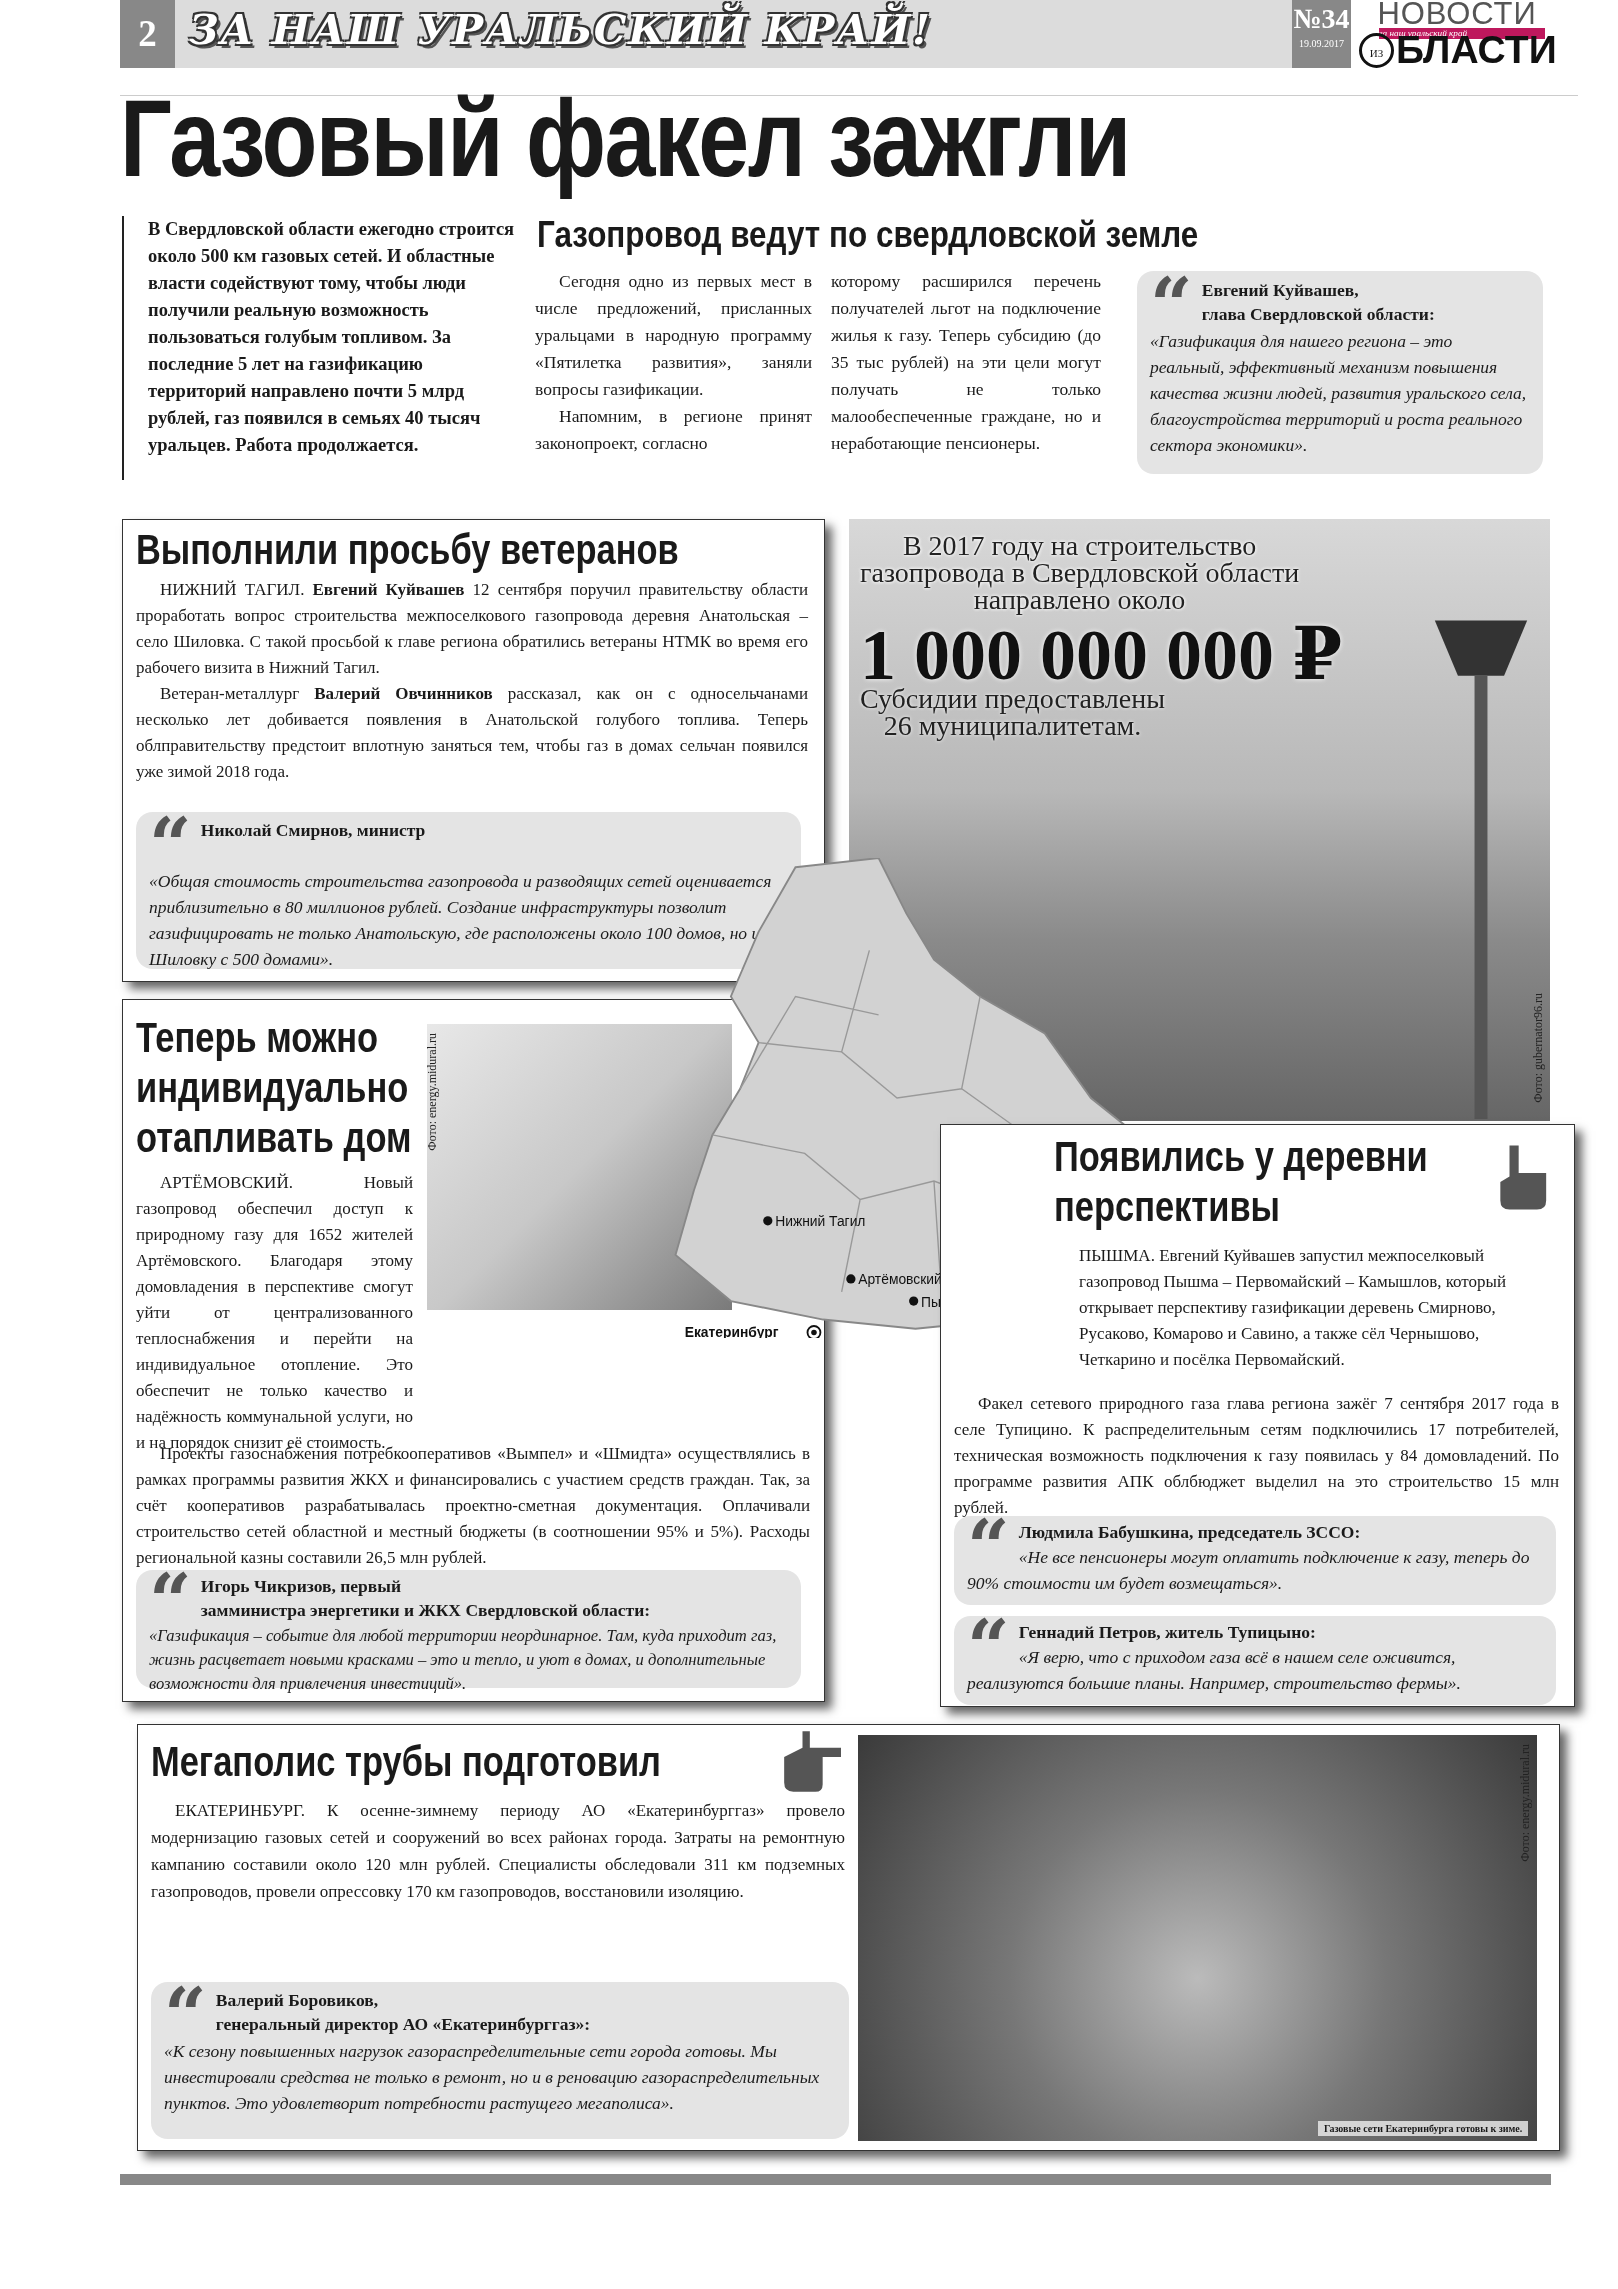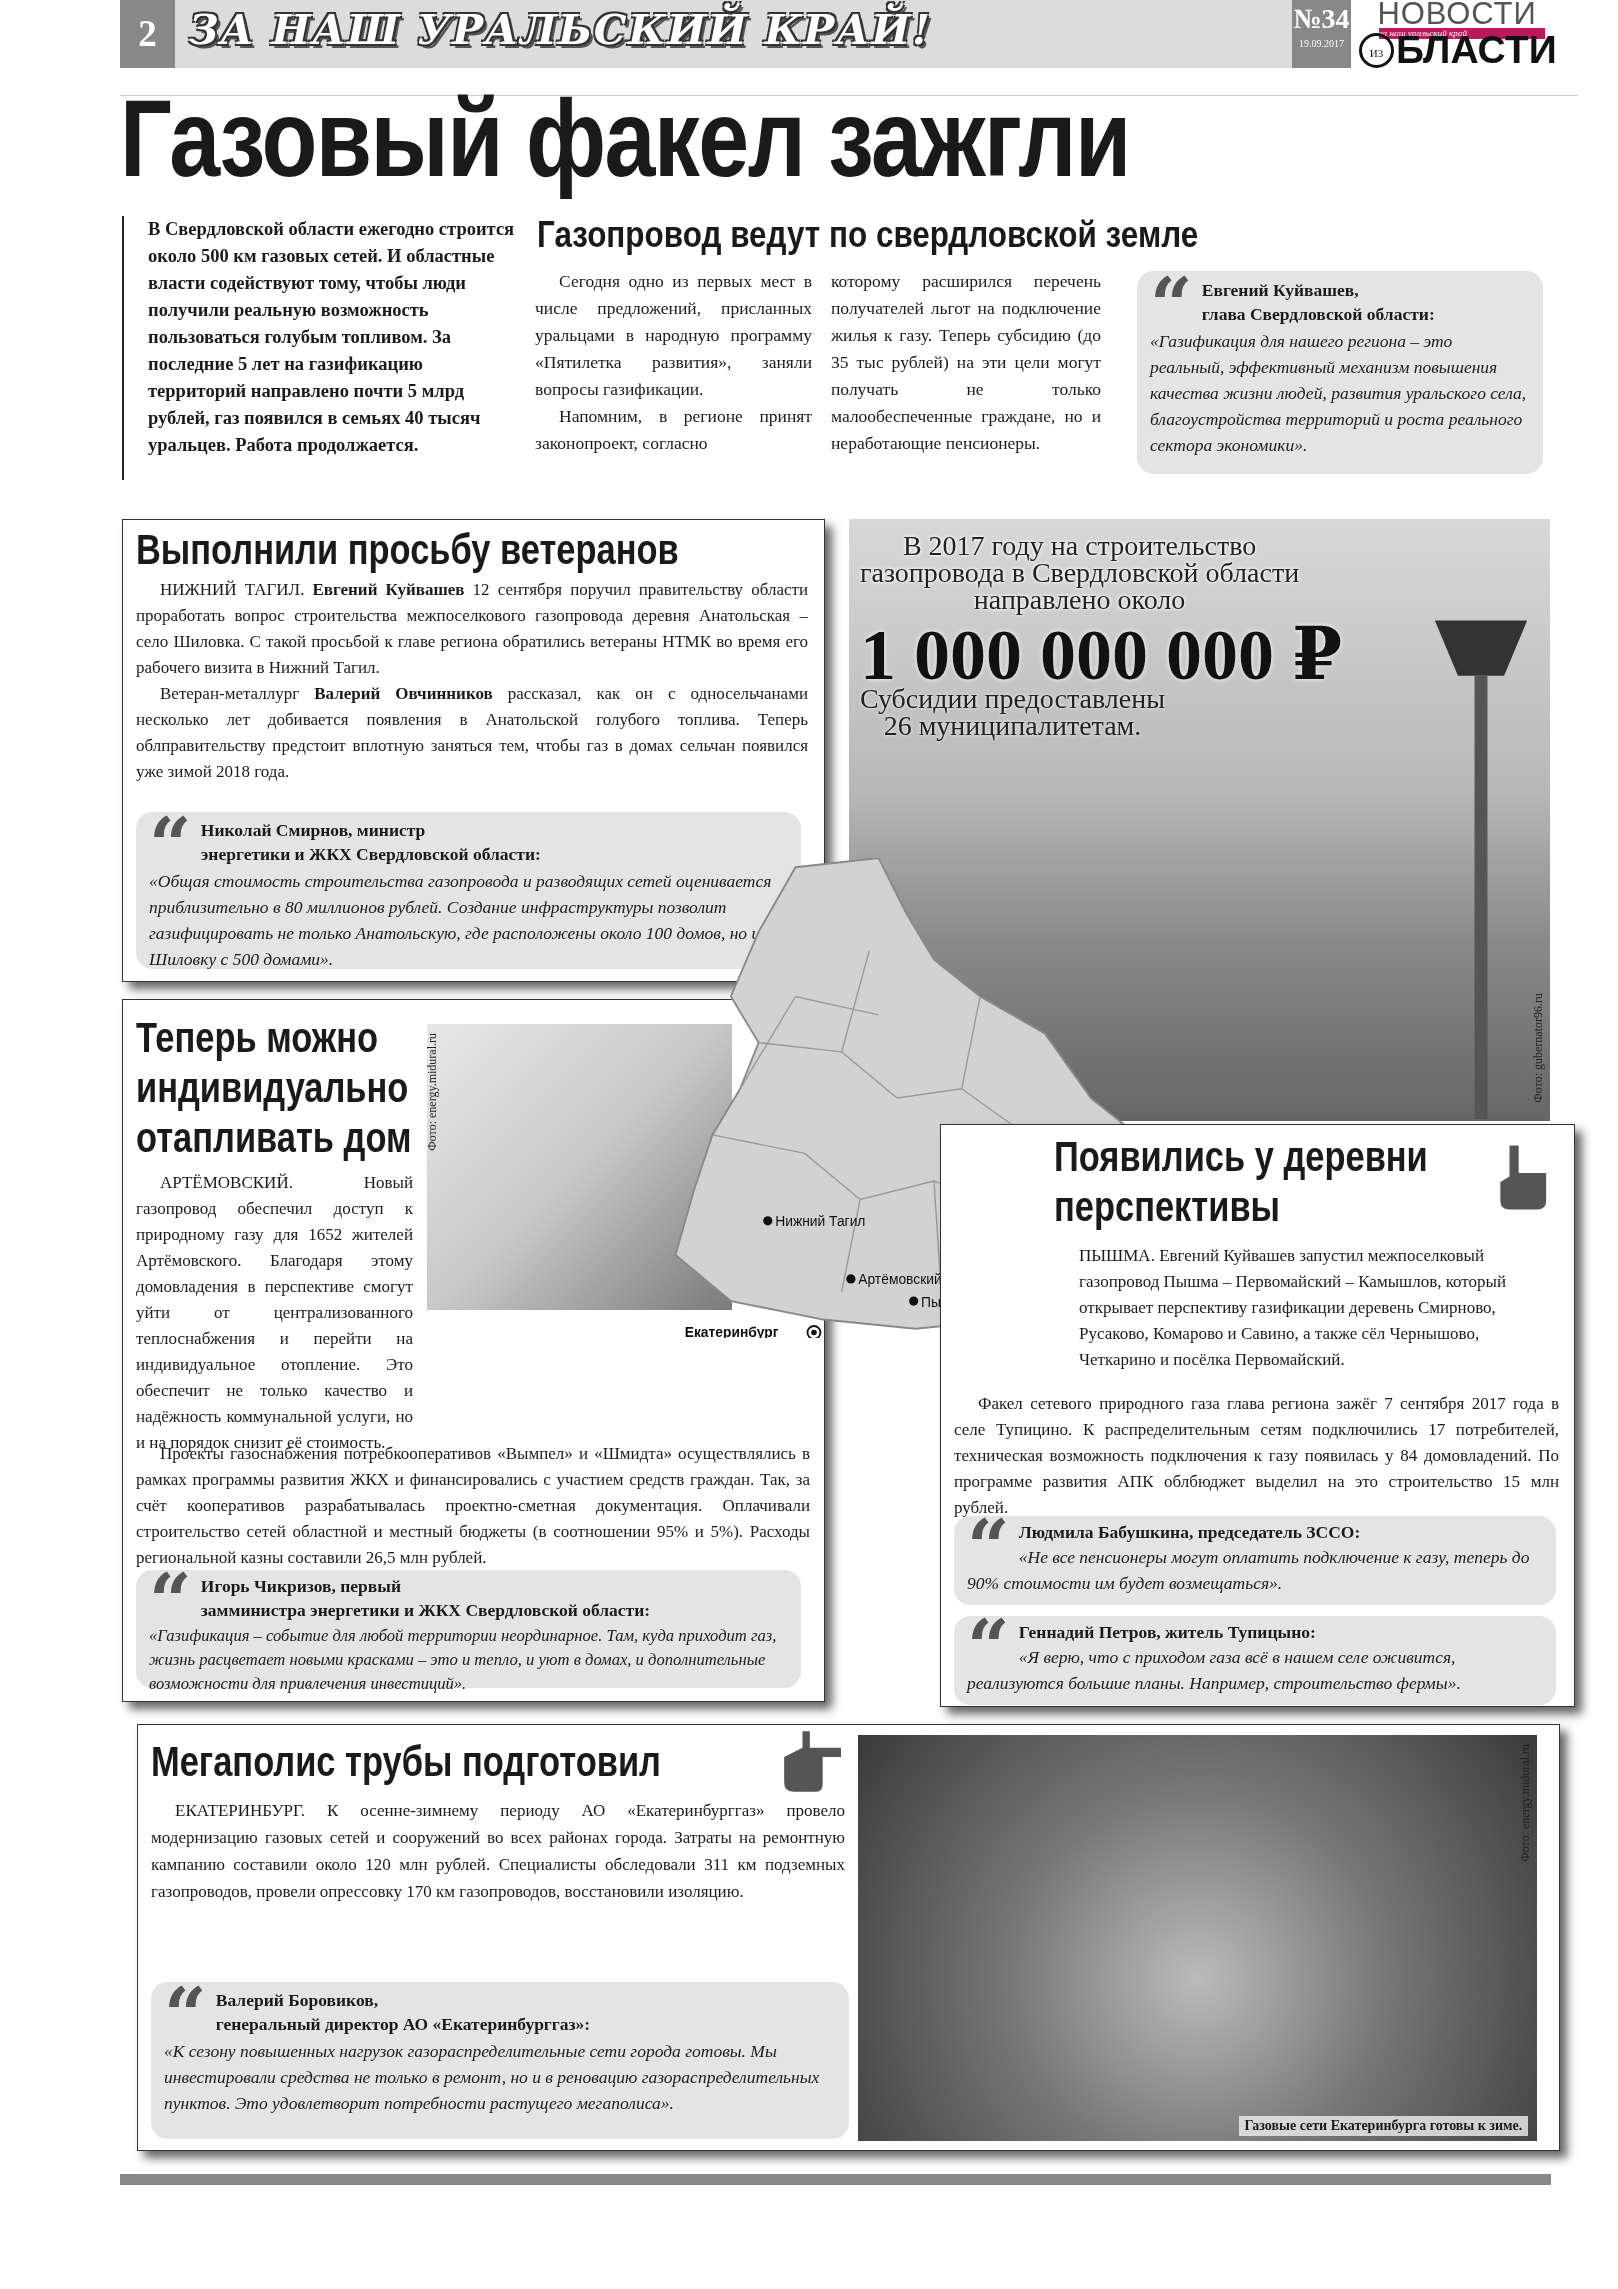--- a/index.html
+++ b/index.html
@@ -41,21 +41,21 @@
   .b4{left:137px;top:1724px;width:1421px;height:425px;}
   .h2{font-family:"Liberation Sans",sans-serif;font-weight:bold;font-size:42px;line-height:48px;transform:scaleX(0.82);transform-origin:left top;white-space:nowrap;}
   .photo1{left:849px;top:519px;width:701px;height:602px;background:linear-gradient(180deg,#d8d8d8 0%,#b8b8b8 45%,#8a8a8a 70%,#666 100%);text-align:center;}
   .photo1 .txt{position:absolute;left:11px;top:13px;font-size:28px;line-height:27px;color:#222;text-shadow:0 0 3.7px #fff,0 0 3.7px #fff;}
   .photo1 .big{position:absolute;left:11px;top:92px;font-size:72px;font-weight:bold;color:#111;text-shadow:0 0 5.5px #fff;}
   .photo1 .sub{position:absolute;left:11px;top:166px;font-size:28px;line-height:27px;color:#222;text-shadow:0 0 3.7px #fff;}
   .credit{font-size:12px;color:#222;writing-mode:vertical-rl;transform:rotate(180deg);}
   .map{left:657px;top:858px;width:517px;height:480px;}
   .photo2{left:427px;top:1024px;width:305px;height:286px;background:linear-gradient(135deg,#e8e8e8 0%,#c8c8c8 50%,#7a7a7a 100%);}
   .photo3{left:858px;top:1735px;width:679px;height:406px;background:radial-gradient(circle at 50% 60%,#bbb 0%,#777 45%,#3a3a3a 100%);}
-  .cap{position:absolute;right:9.2px;bottom:5.5px;font-weight:bold;font-size:14px;background:rgba(230,230,230,0.85);padding:1.8px 5.5px;}
+  .cap{position:absolute;right:9.2px;bottom:5.5px;font-weight:bold;font-size:10px;background:rgba(230,230,230,0.85);padding:1.8px 5.5px;}
   .bottombar{left:120px;top:2174px;width:1431px;height:11px;background:#888;}
   .hand{fill:#555;}
 </style>
 </head>
 <body>
 
 <div class="abs mast"></div>
 <div class="abs pnum">2</div>
 <div class="abs slogan">ЗА НАШ УРАЛЬСКИЙ КРАЙ!</div>
 <div class="abs issuebox">
@@ -92,21 +92,20 @@
 
 <div class="abs box b1">
   <div style="position:absolute;left:13px;top:5.5px;" class="h2">Выполнили просьбу ветеранов</div>
   <div class="col" style="position:absolute;left:13px;top:57px;width:672px;font-size:17px;line-height:26px;">
     <p><span>НИЖНИЙ ТАГИЛ.</span> <b>Евгений Куйвашев</b> <span>12 сентября поручил правительству области проработать вопрос строительства межпоселкового газопровода деревня Анатольская – село Шиловка. С такой просьбой к главе региона обратились ветераны НТМК во время его рабочего визита в Нижний Тагил.</span></p>
     <p><span>Ветеран-металлург</span> <b>Валерий Овчинников</b> <span>рассказал, как он с односельчанами несколько лет добивается появления в Анатольской голубого топлива. Теперь облправительству предстоит вплотную заняться тем, чтобы газ в домах сельчан появился уже зимой 2018 года.</span></p>
   </div>
   <div class="quote" style="position:absolute;left:13px;top:292px;width:665px;height:157px;padding:5.5px 13px;box-sizing:border-box;">
     <div class="qmark">“</div>
     <div class="qname">Николай Смирнов, министр</div>
-    <div class="qname">энергетики и ЖКХ Свердловской области:</div>
     <div class="qtext">«Общая стоимость строительства газопровода и разводящих сетей оценивается приблизительно в 80 миллионов рублей. Создание инфраструктуры позволит газифицировать не только Анатольскую, где расположены около 100 домов, но и Шиловку с 500 домами».</div>
   </div>
 </div>
 
 <div class="abs photo1">
   <div class="txt">
     <div>В 2017 году на строительство</div>
     <div>газопровода в Свердловской области</div>
     <div>направлено около</div>
   </div>

